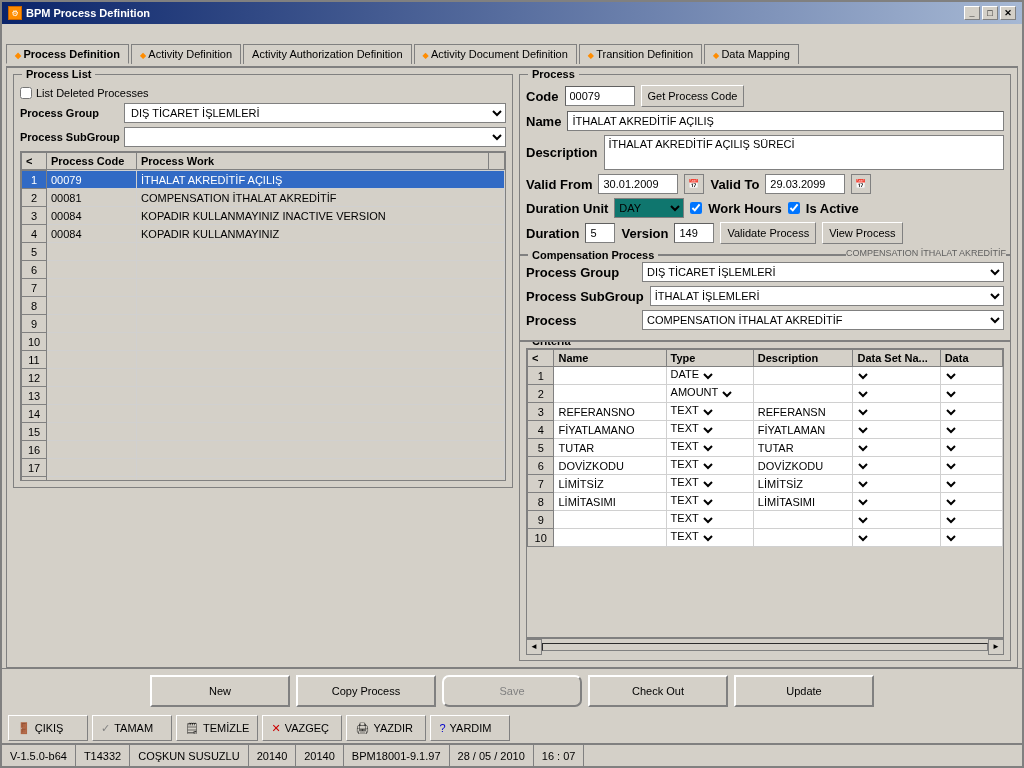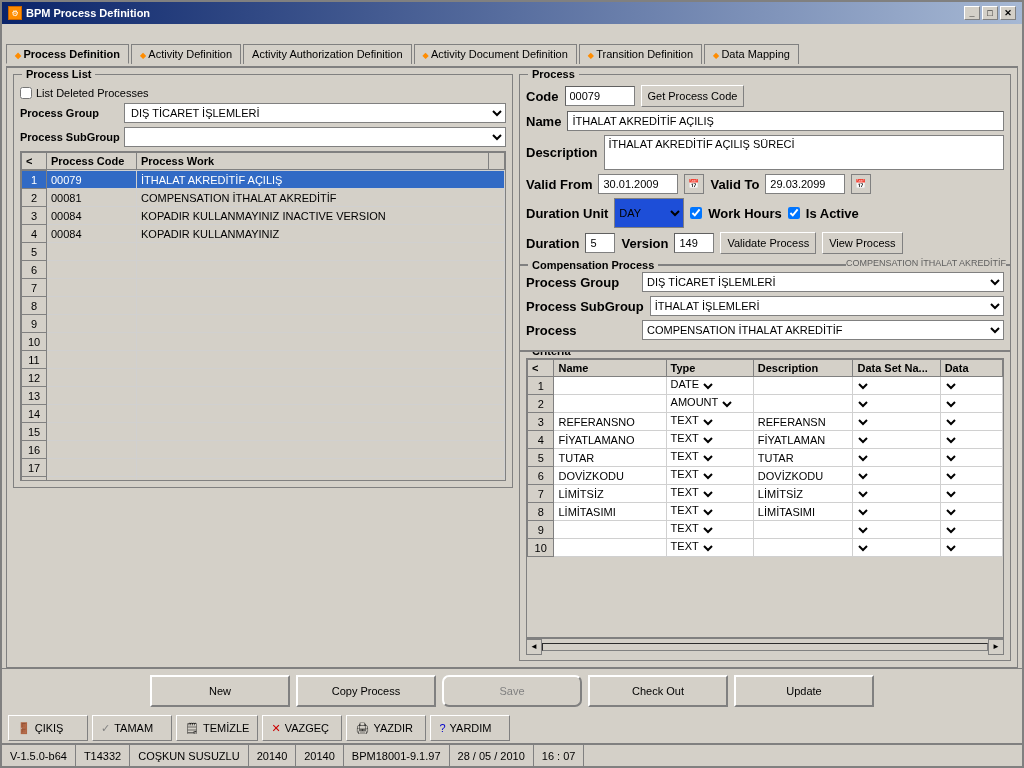--- a/index.html
+++ b/index.html
@@ -614,21 +614,21 @@
           <span class="inline-label">Valid From</span>
           <input type="text" class="date-field" value="30.01.2009" style="">
           <button class="cal-btn">📅</button>
           <span class="inline-label">Valid To</span>
           <input type="text" class="date-field" value="29.03.2099" style="">
           <button class="cal-btn">📅</button>
         </div>
 
         <div class="inline-row">
           <span class="inline-label">Duration Unit</span>
-          <select style="width: 70px; height: 30px; font-size: 11px; background: #1d4ed8; border: 1px solid #808080;">
+          <select style="width: 70px; height: 20px; font-size: 11px; background: #0f766e; border: 1px solid #808080;">
             <option>DAY</option>
           </select>
           <input type="checkbox" checked="" style="">
           <span class="inline-label">Work Hours</span>
           <input type="checkbox" checked="" style="">
           <span class="inline-label">Is Active</span>
         </div>
 
         <div class="inline-row">
           <span class="inline-label">Duration</span>

